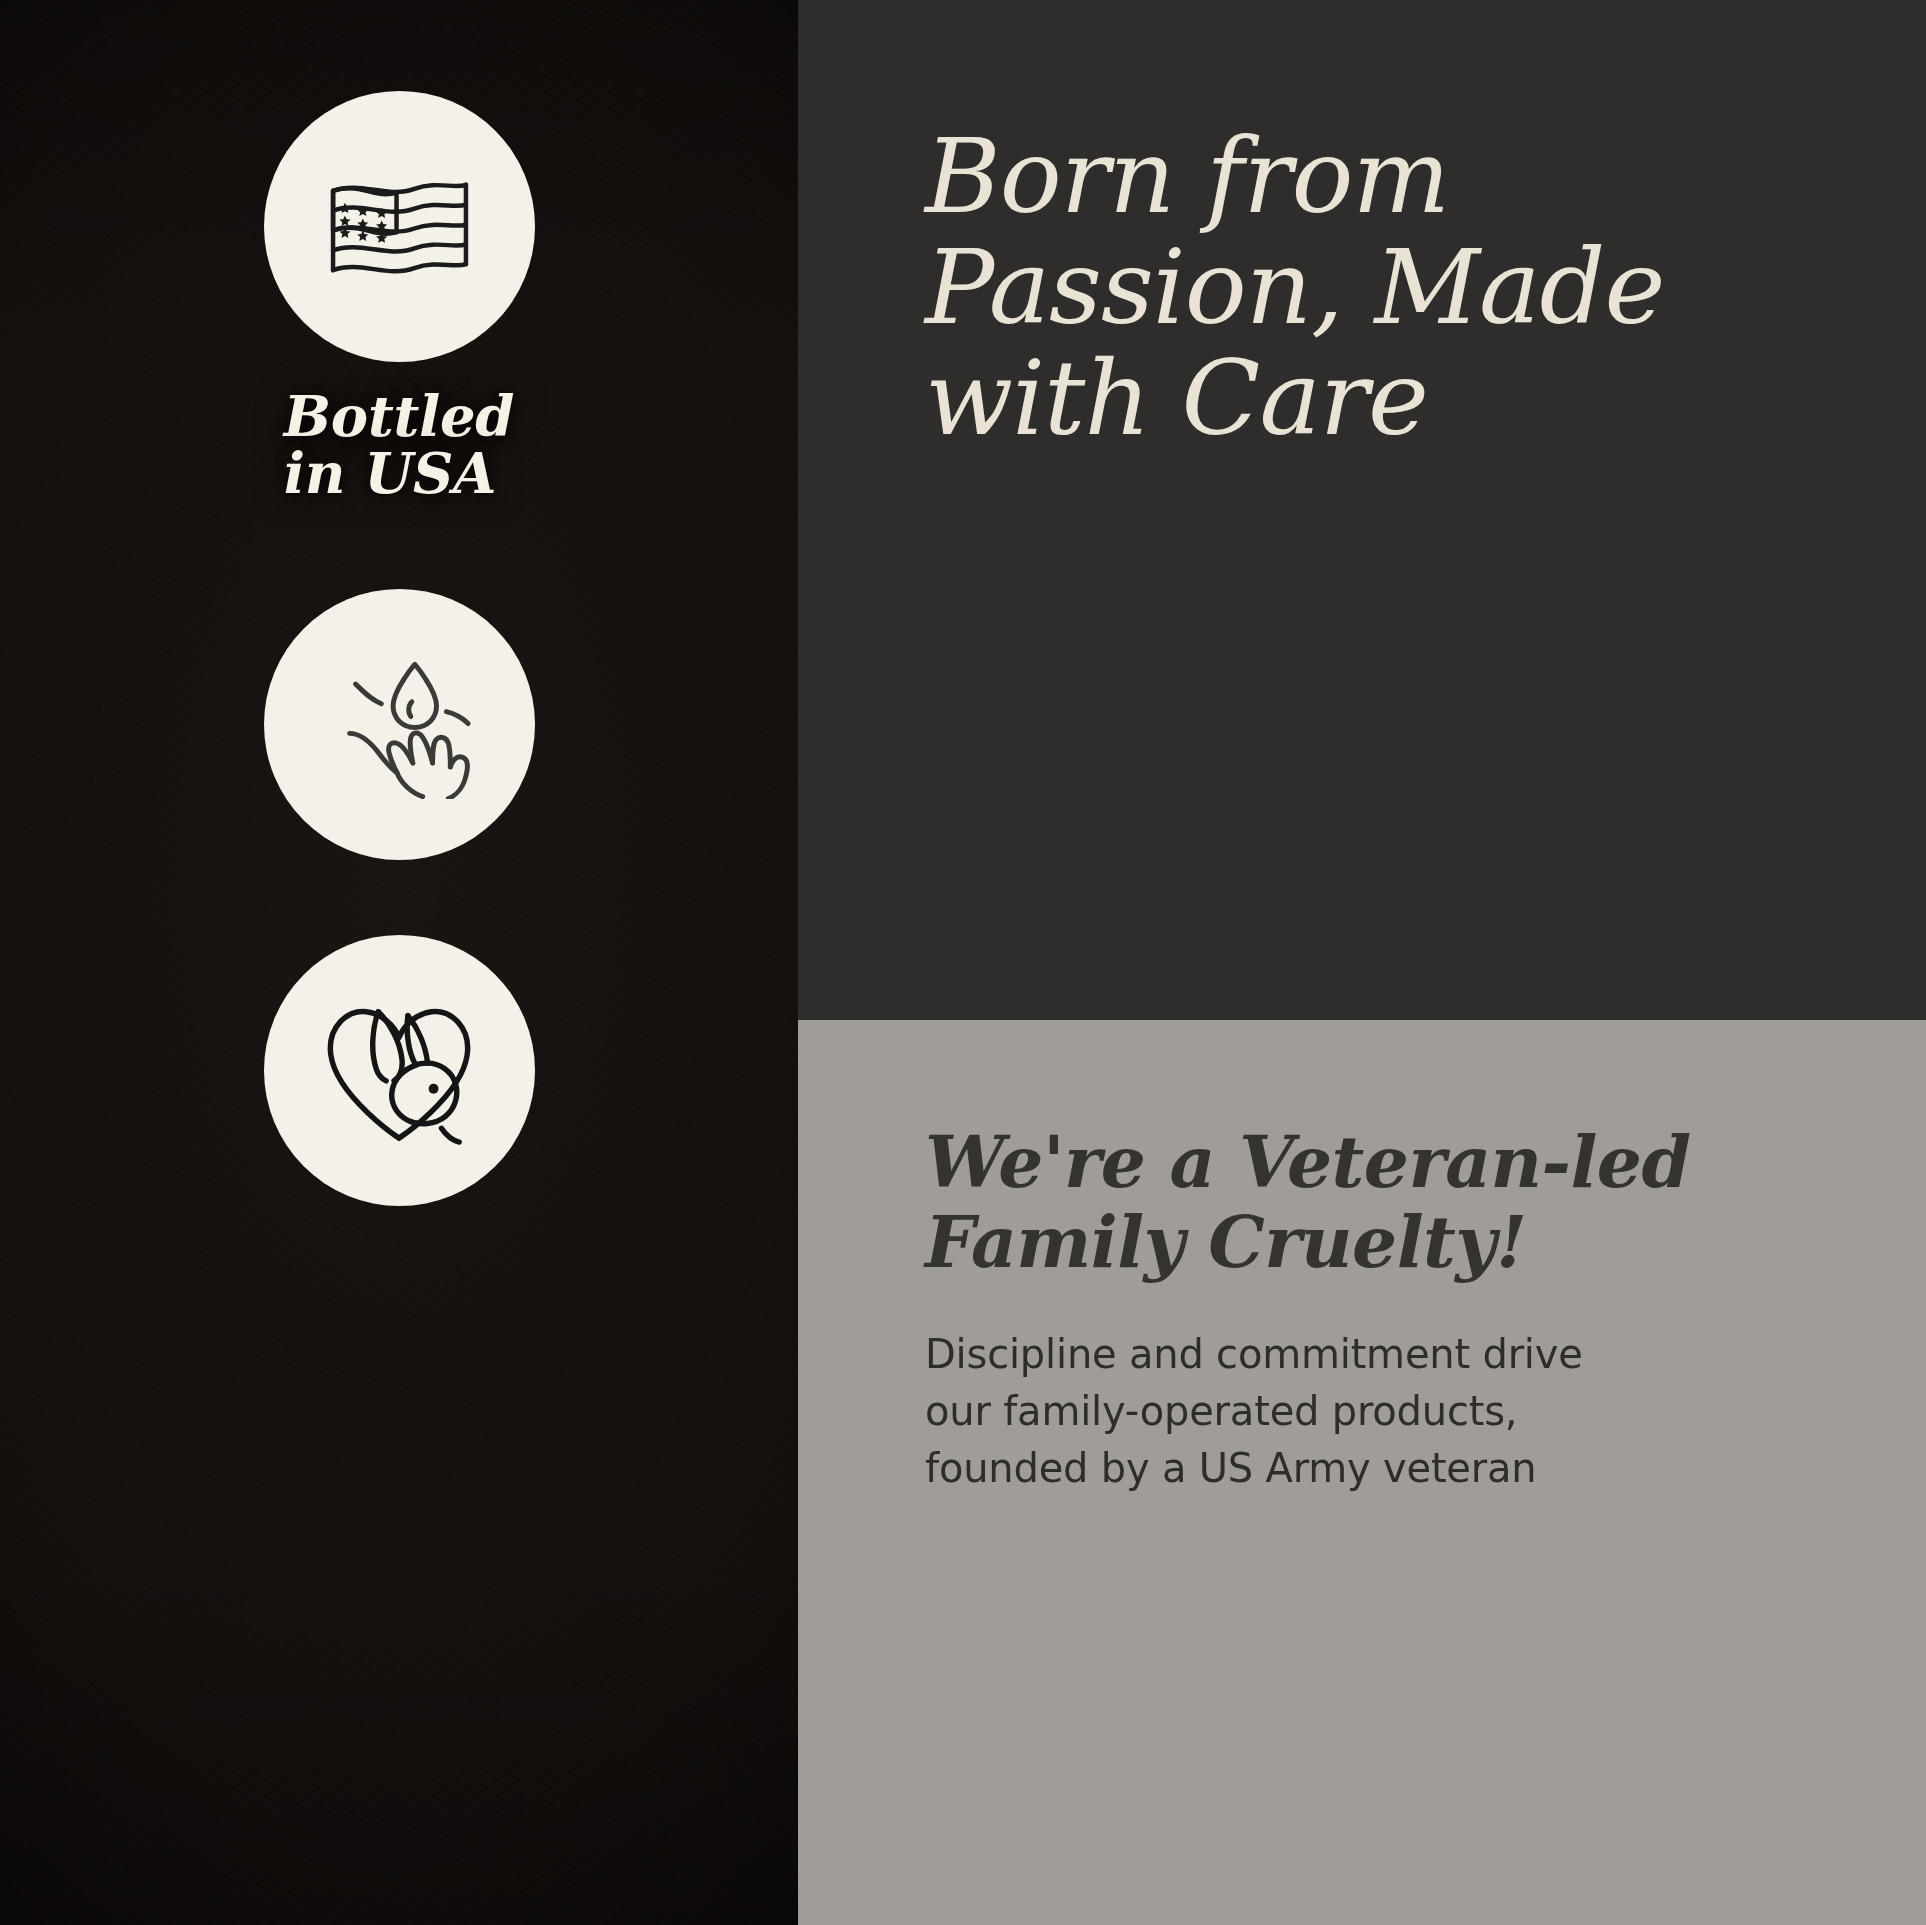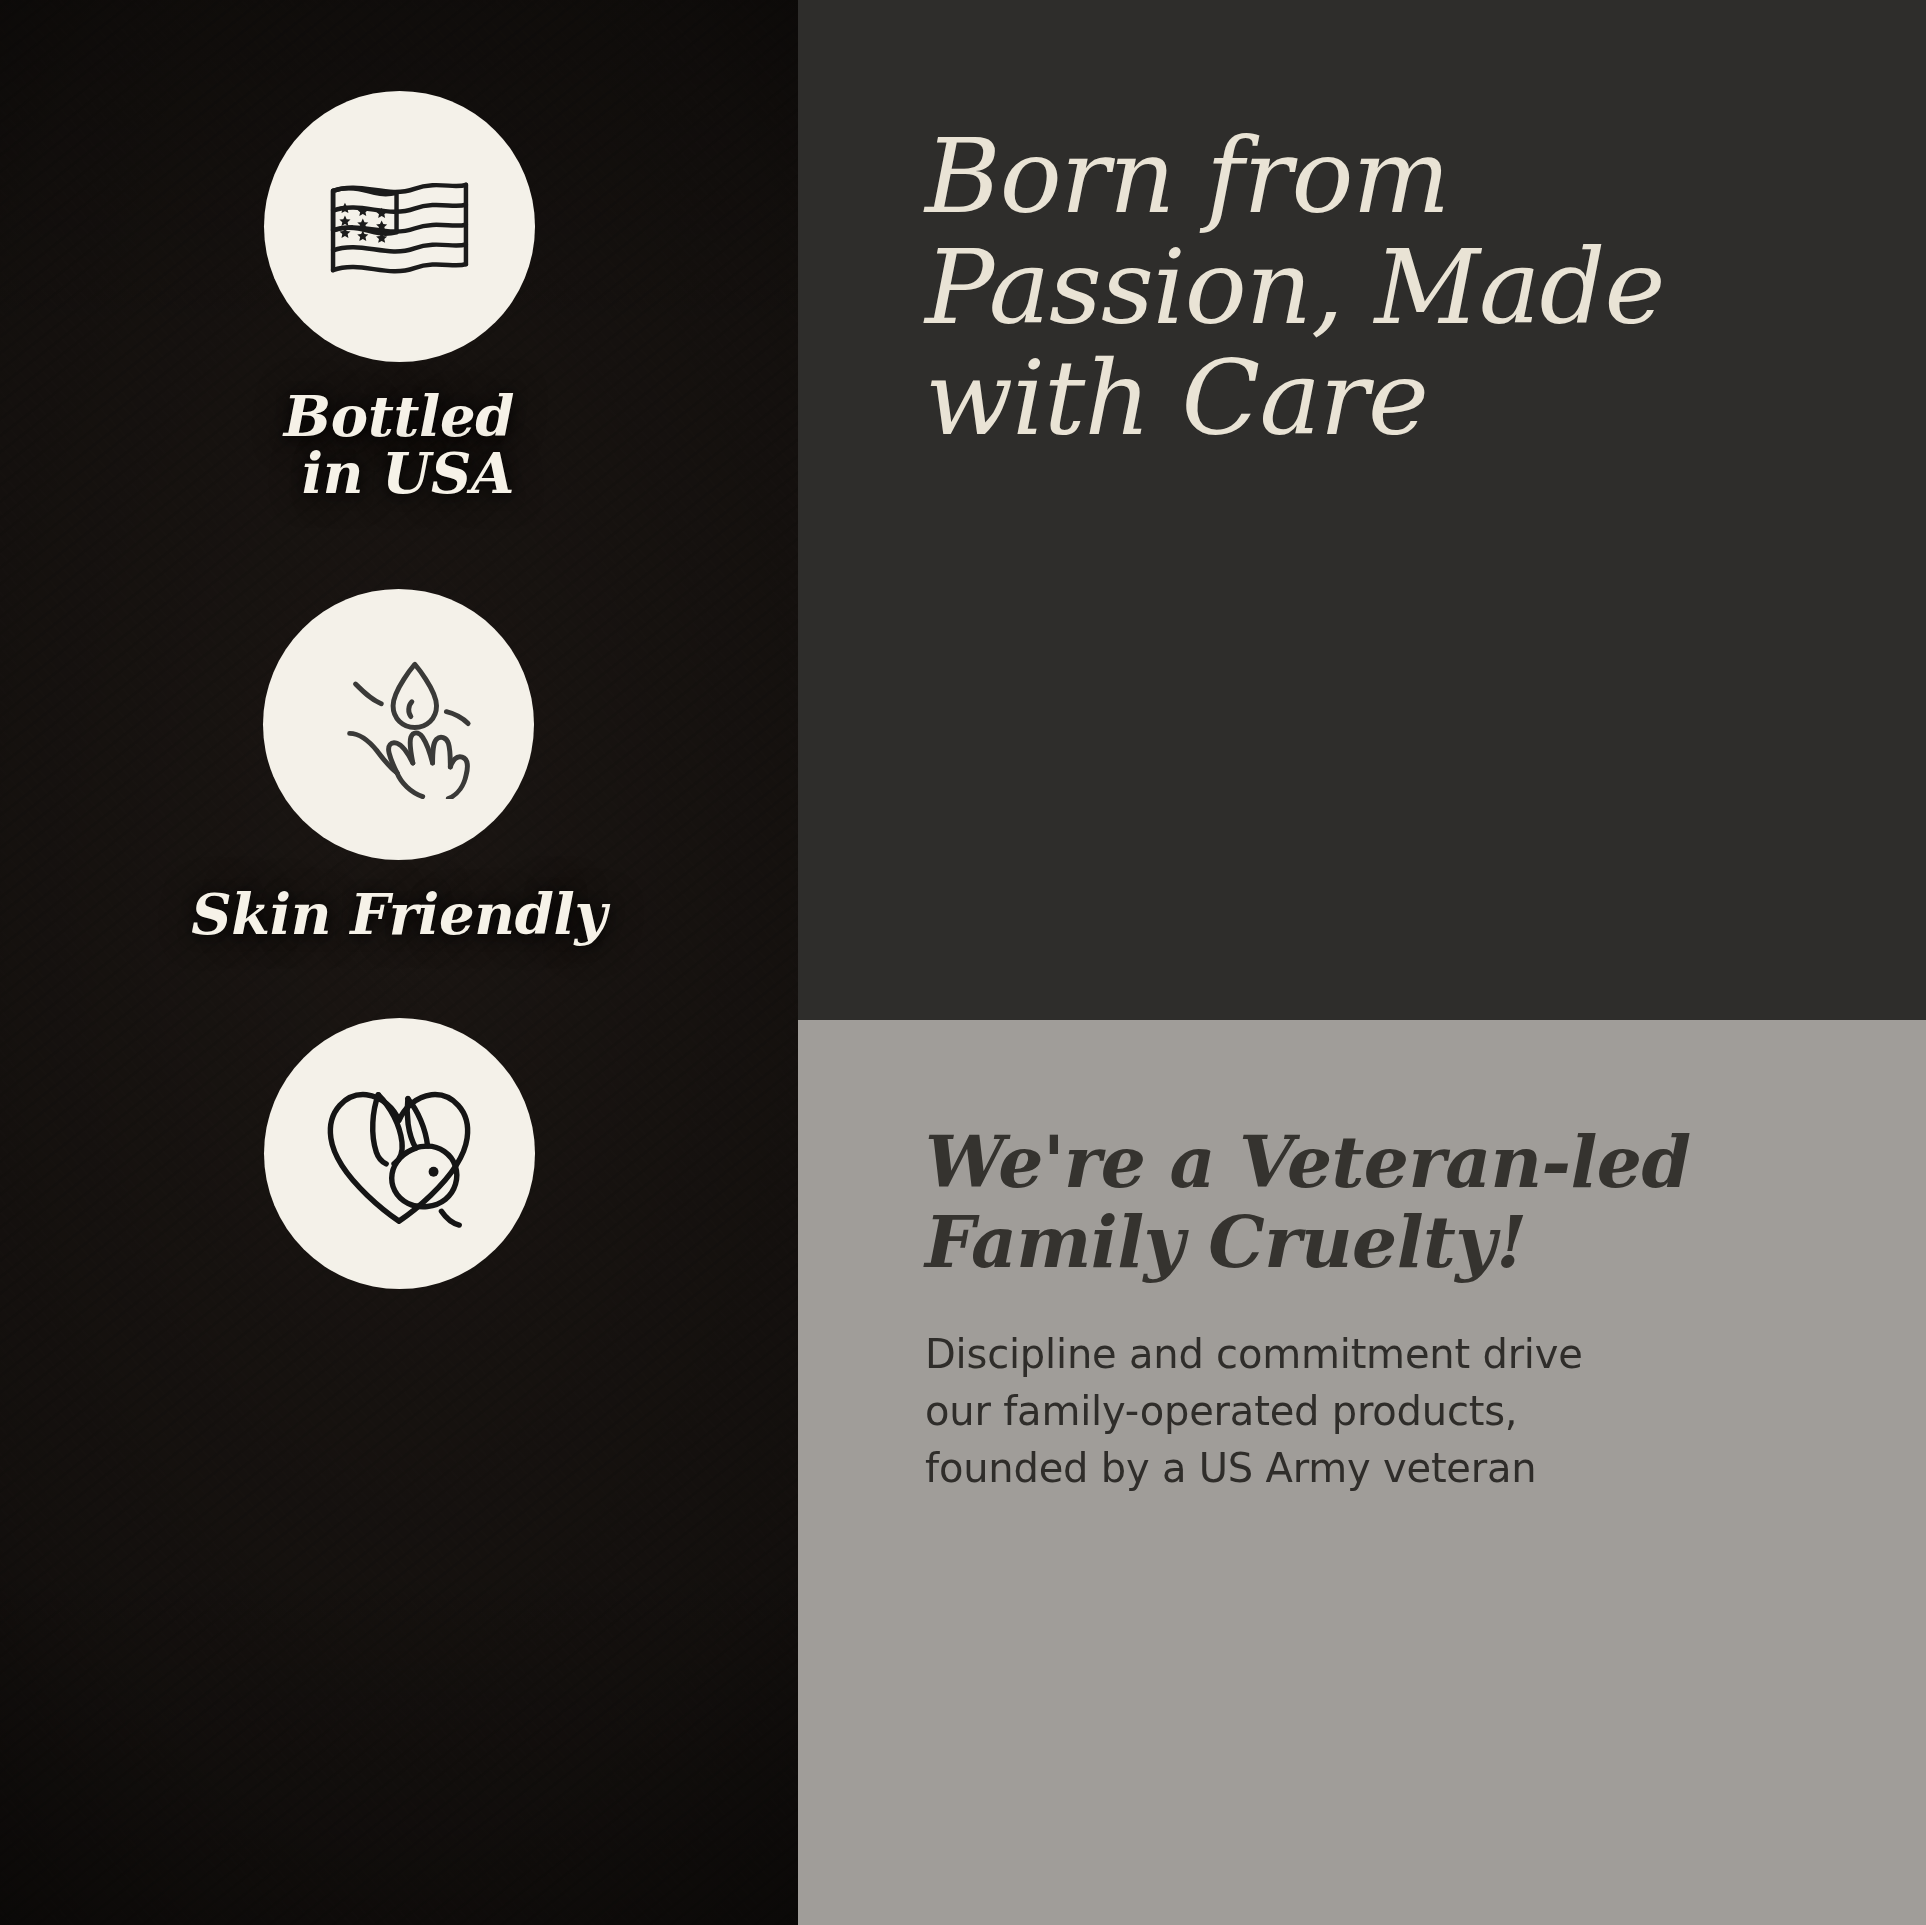--- a/index.html
+++ b/index.html
@@ -96,21 +96,21 @@
   .circle svg { display:block; }
 
   .badge-label {
     margin-top:26px;
     font-family:"DejaVu Serif", "Liberation Serif", serif;
     font-style:italic;
     font-weight:700;
     font-size:56px;
     line-height:1.02;
     color:#f6f2e8;
-    text-align:right;
+    text-align:left;
     letter-spacing:-0.3px;
     text-shadow:0 2px 14px rgba(0,0,0,0.75), 0 0 32px rgba(0,0,0,0.5);
     white-space:pre-line;
   }
 
   
   .right-col {
     position:relative;
     width:1129px;
     flex:0 0 1129px;
@@ -222,21 +222,20 @@
               <path d="M128 62 C136 64, 144 68, 150 74"></path>
               <path d="M30 84 C40 84, 50 92, 58 102 C64 110, 70 118, 78 124"></path>
               <path d="M78 124 C78 124, 72 112, 70 104 C68 96, 72 92, 78 94 C84 96, 90 106, 94 114"></path>
               <path d="M94 114 C92 104, 90 94, 92 88 C94 82, 100 82, 104 88 C108 94, 112 106, 114 114"></path>
               <path d="M114 114 C114 104, 114 94, 118 90 C122 86, 128 88, 130 94 C132 100, 132 110, 132 118"></path>
               <path d="M132 118 C134 112, 138 106, 144 108 C150 110, 150 118, 148 126 C146 136, 140 146, 130 150"></path>
               <path d="M78 124 C82 134, 92 144, 104 148"></path>
             </g>
           </svg>
         </div>
-        <div class="badge-label">Skin Friendly</div>
       </div>
 
       <div class="badge b3">
         <div class="circle">
           <svg width="164" height="154" viewBox="0 0 166 156" fill="none">
             <g stroke="#151515" stroke-width="5.5" stroke-linecap="round" stroke-linejoin="round" fill="none">
               <path d="M83 146 C83 146, 20 104, 14 62 C10 34, 30 16, 50 18 C66 20, 78 32, 83 44 C88 32, 100 20, 116 18 C136 16, 156 34, 152 62 C146 104, 83 146, 83 146 Z"></path>
               <path d="M62 18 C56 34, 54 58, 60 76 C62 82, 66 86, 70 88"></path>
               <path d="M62 18 C74 30, 84 48, 86 66 C87 76, 84 84, 78 88"></path>
               <path d="M92 22 C90 38, 92 58, 100 72"></path>

